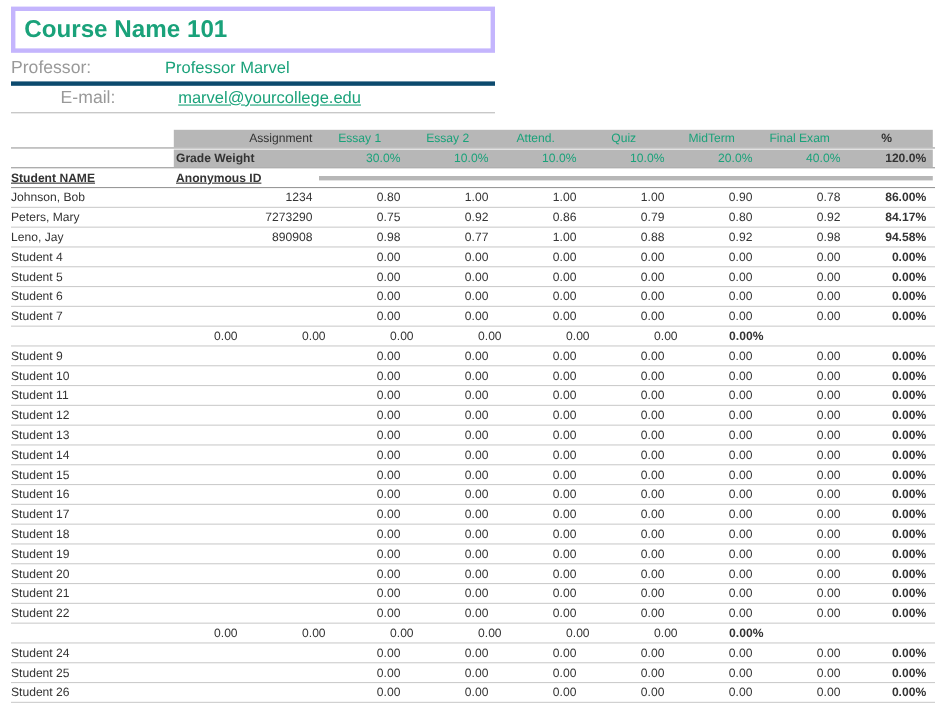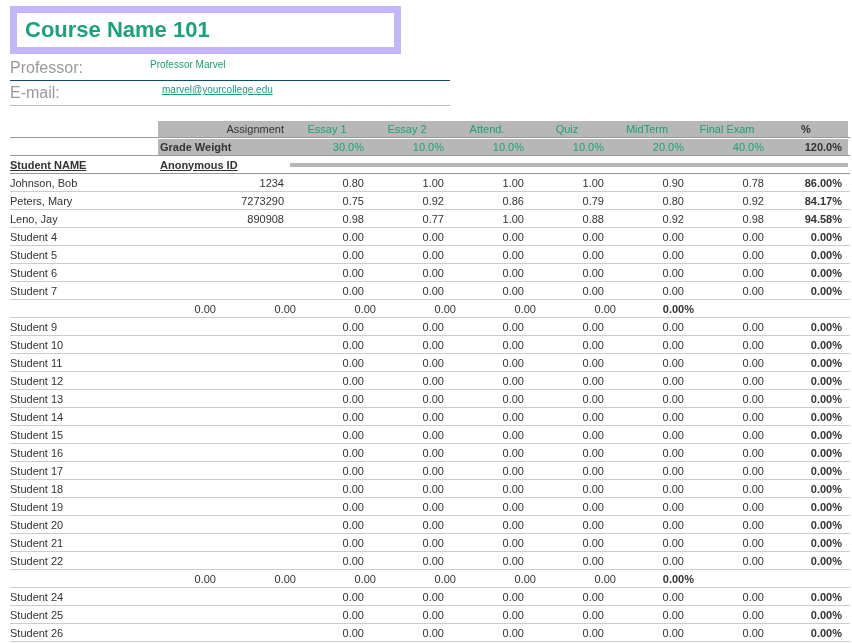--- a/index.html
+++ b/index.html
@@ -4,48 +4,48 @@
 <style>
 * { box-sizing: border-box; margin: 0; padding: 0; }
 body {
   font-family: "Century Gothic", Futura, Arial, sans-serif;
   font-size: 11px;
   background: #fff;
   color: #333;
   width: 852px;
 }
 .header-box {
-  border: 7px solid #c4b5fd;
+  border: 4px solid #c4b5fd;
   padding: 4px 8px;
   margin: 6px 10px 2px 10px;
-  width: 391px;
+  width: 440px;
 }
 .course-title {
   color: #1aa27a;
   font-size: 22px;
   font-weight: bold;
 }
 .info-rows {
   margin: 0 10px 14px 10px;
   width: 440px;
   border-bottom: 1px solid #bbb;
 }
 .info-row {
   display: flex;
   padding: 3px 0;
 }
-.info-row + .info-row { border-top: 1px solid #0c4a6e; }
+.info-row + .info-row { border-top: 4px solid #0c4a6e; text-align: center; }
 .info-label {
   width: 140px;
   color: #999;
   font-size: 16px;
 }
 .info-value {
   color: #1aa27a;
-  font-size: 10px;
+  font-size: 15px;
 }
 .info-value.link { text-decoration: underline; padding-left: 12px; }
 
 .grid {
   margin: 0 2px 0 10px;
 }
 .row {
   display: flex;
   border-bottom: 1px solid #ccc;
   align-items: center;

